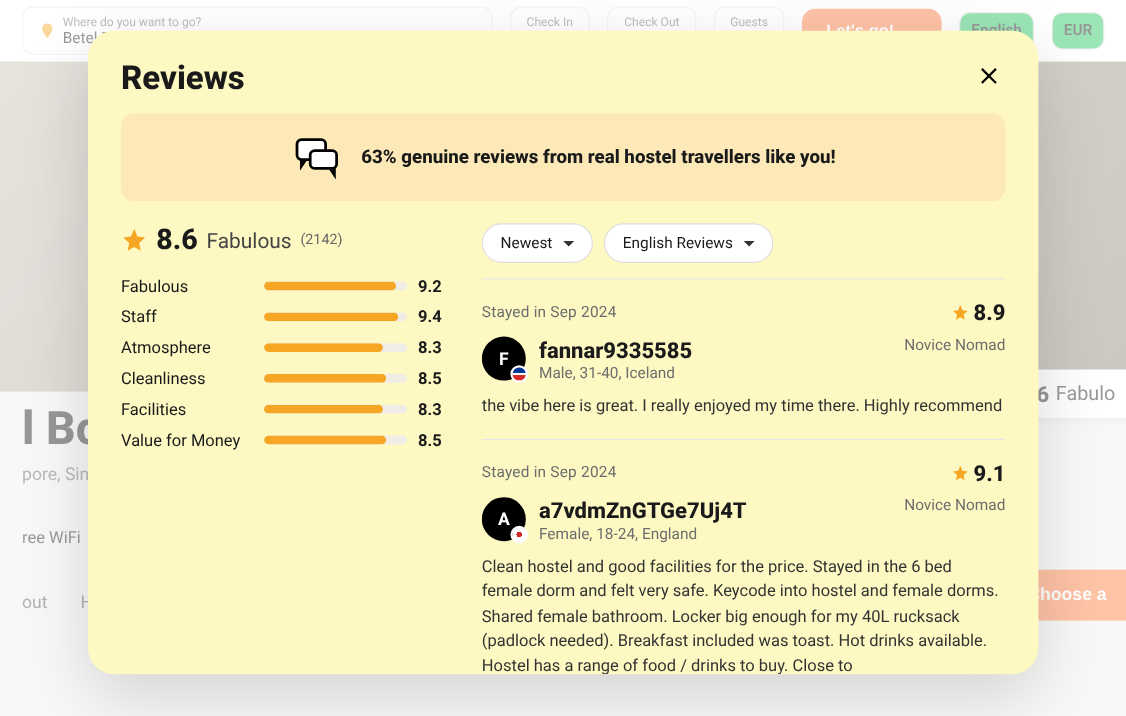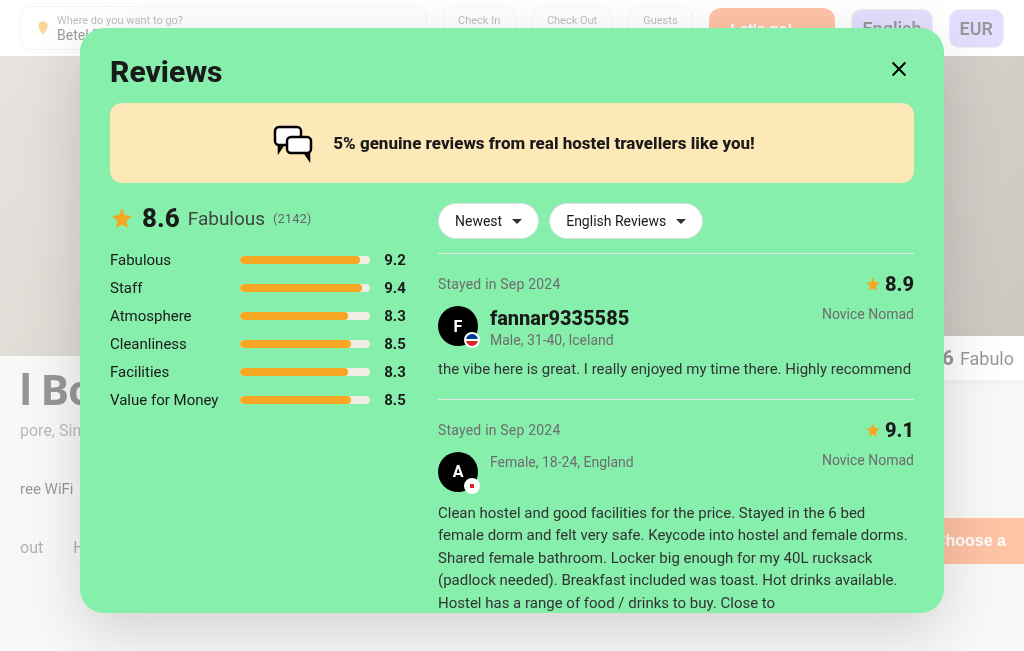--- a/index.html
+++ b/index.html
@@ -66,23 +66,23 @@
     padding: 12px 22px;
     font-size: 15px;
     display: flex;
     align-items: center;
     gap: 6px;
   }
   .pill {
     border: 1.5px solid #ddd;
     border-radius: 10px;
     padding: 8px 10px;
-    font-size: 18px;
+    font-size: 14px;
     font-weight: 600;
-    background: #c4b5fd;
+    background: #22c55e;
   }
   .hero {
     height: 300px;
     background: linear-gradient(135deg,#c9c1b5,#8e8576);
     display: flex;
   }
   .pagebelow {
     padding: 10px 20px;
     color: #1a1a1a;
   }
@@ -113,21 +113,21 @@
     box-shadow: 0 2px 8px rgba(0,0,0,0.08);
   }
 
   
   .modal {
     position: absolute;
     left: 80px;
     right: 80px;
     top: 28px;
     bottom: 38px;
-    background: #86efac;
+    background: #fef9c3;
     border-radius: 24px;
     box-shadow: 0 20px 60px var(--shadow);
     padding: 26px 30px 0 30px;
     display: flex;
     flex-direction: column;
     overflow: hidden;
   }
   .modal-head {
     display: flex;
     justify-content: space-between;
@@ -195,21 +195,21 @@
     height: 8px;
     background: #f0ede6;
     border-radius: 4px;
     overflow: hidden;
   }
   .cat-fill {
     height: 100%;
     background: var(--orange);
     border-radius: 4px;
   }
-  .cat-val { width: 30px; text-align: center; font-weight: 700; font-size: 15px; }
+  .cat-val { width: 30px; text-align: left; font-weight: 700; font-size: 15px; }
 
   .guidelines {
     margin-top: 18px;
     font-size: 15px;
     color: #444;
   }
 
   .filters {
     display: flex;
     gap: 10px;
@@ -361,21 +361,21 @@
     </button>
   </div>
 
   <div class="banner">
     <svg width="48" height="40" viewBox="0 0 48 40" fill="none" stroke="#000" stroke-width="2.5">
       <rect x="6" y="4" width="26" height="18" rx="4" fill="#fff"></rect>
       <path d="M14 22l-4 6v-6"></path>
       <rect x="18" y="14" width="24" height="16" rx="4" fill="#fff"></rect>
       <path d="M36 30l4 6v-6"></path>
     </svg>
-    <span>5% genuine reviews from real hostel travellers like you!</span>
+    <span>63% genuine reviews from real hostel travellers like you!</span>
   </div>
 
   <div class="cols">
     <div class="leftcol">
       <div class="score-row">
         <svg class="star" style="width:24px;height:24px" viewBox="0 0 24 24">
             <path d="M12 2l2.9 6.9L22 10l-5.5 4.8L18 22l-6-3.5L6 22l1.5-7.2L2 10l7.1-1.1z"></path>
           </svg>
         <span class="score-big">8.6</span>
         <span class="score-label">Fabulous</span>
@@ -468,20 +468,21 @@
                 <svg class="star-sm" viewBox="0 0 24 24">
                   <path d="M12 2l2.9 6.9L22 10l-5.5 4.8L18 22l-6-3.5L6 22l1.5-7.2L2 10l7.1-1.1z"></path>
                 </svg>
                 <span>9.1</span>
               </span>
             </div>
             <div class="review-head">
               <div class="avatar">A<div class="flag" style="background:radial-gradient(circle at center,#d72828 0 30%,#fff 30% 100%)"></div></div>
               <div class="review-meta">
                 <div>
+                  <div class="uname">a7vdmZnGTGe7Uj4T</div>
                   <div class="udet">Female, 18-24, England</div>
                 </div>
                 <div class="badge">Novice Nomad</div>
               </div>
             </div>
             <div class="review-body">Clean hostel and good facilities for the price. Stayed in the 6 bed female dorm and felt very safe. Keycode into hostel and female dorms. Shared female bathroom. Locker big enough for my 40L rucksack (padlock needed). Breakfast included was toast. Hot drinks available. Hostel has a range of food / drinks to buy. Close to</div>
           </div>
         </div>
     </div>
   </div>

